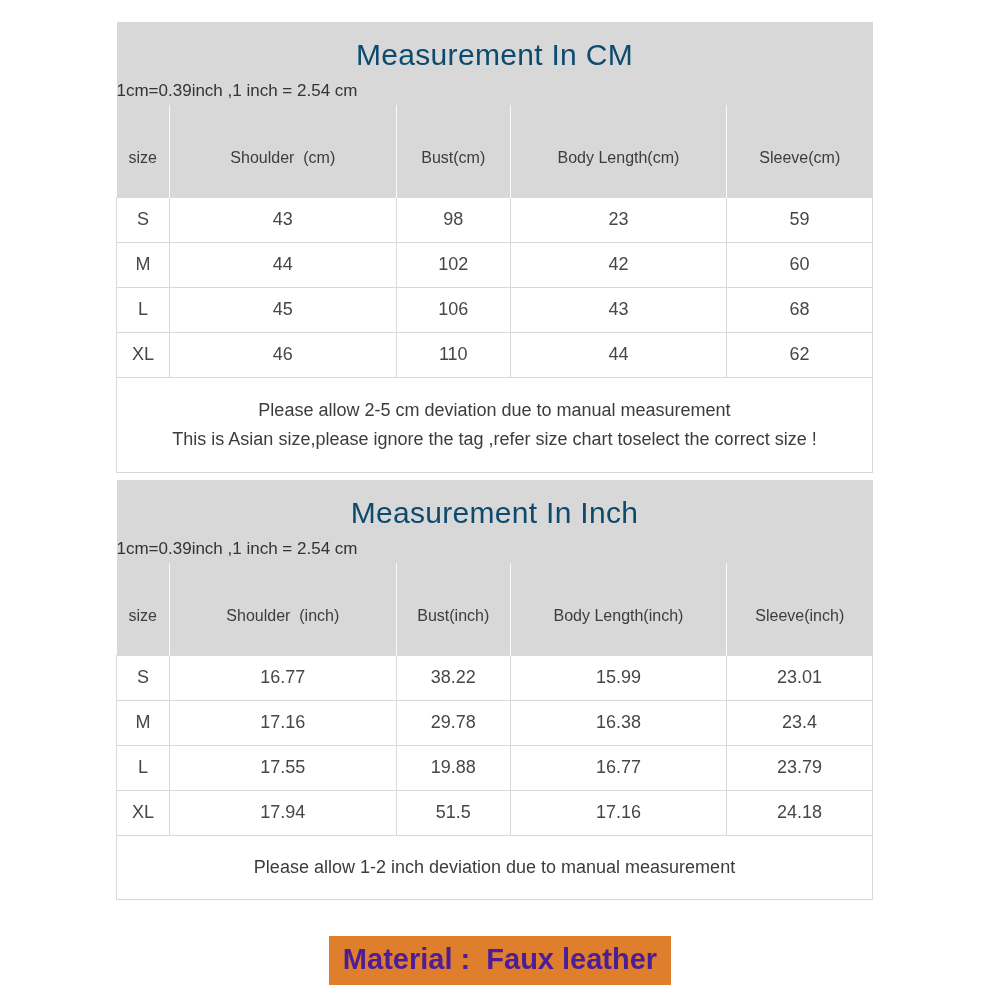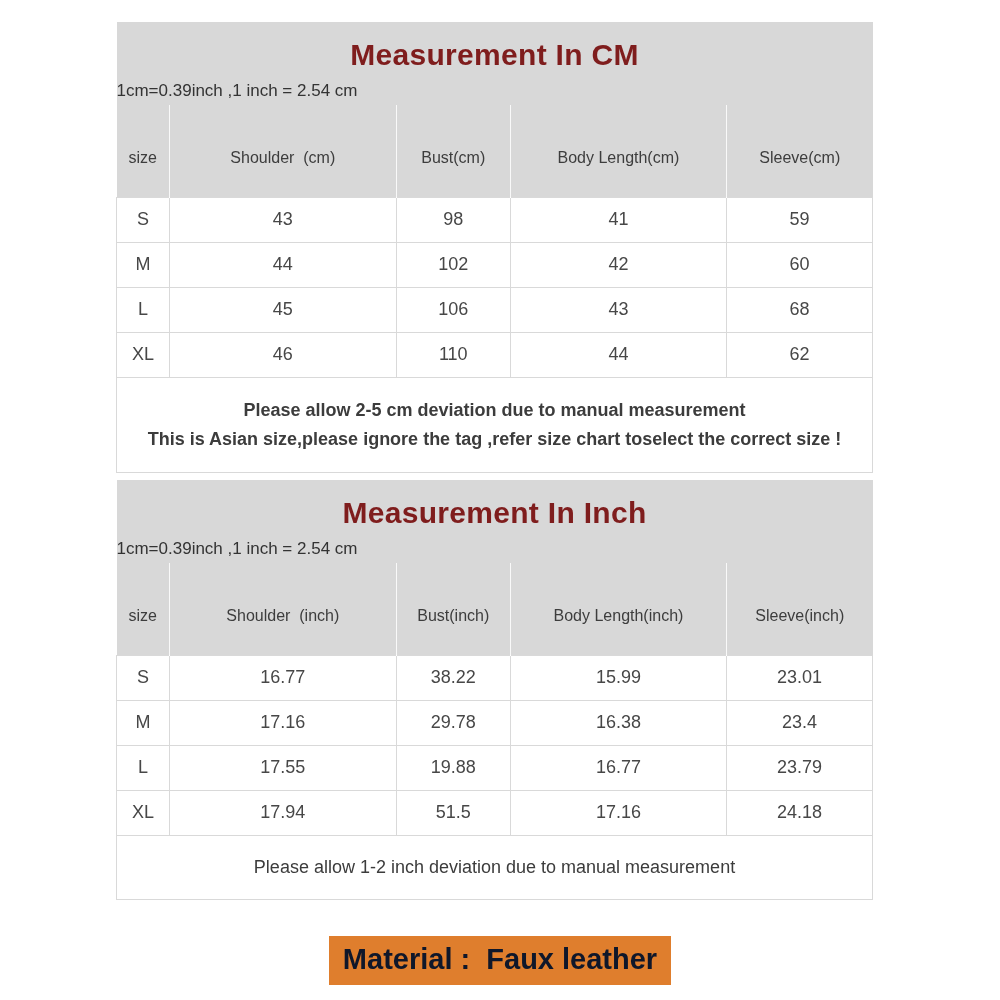--- a/index.html
+++ b/index.html
@@ -13,21 +13,21 @@
 
   .size-block { position: absolute; left: 116px; width: 757px; }
   #cm-block   { top: 22px; }
   #inch-block { top: 480px; }
 
   table.size-table { width: 100%; border-collapse: collapse; table-layout: fixed; }
 
   
   tr.title-row th {
     background: #d8d8d8;
-    font-size: 30px; font-weight: bold; color: #7f1d1d;
+    font-size: 30px; font-weight: normal; color: #0c4a6e;
     text-align: center; padding: 16px 0 2px 0; letter-spacing: 0.3px;
   }
   tr.subtitle-row th {
     background: #d8d8d8;
     font-size: 17px; font-weight: normal; color: #333333;
     text-align: left; padding: 7px 0 4px 0;
   }
   tr.header-row th {
     background: #d8d8d8;
     height: 92px;
@@ -48,33 +48,33 @@
     font-size: 18px; color: #474747;
   }
 
   
   tr.note-row td {
     background: #ffffff;
     border: 1px solid #d9d9d9;
     text-align: center; vertical-align: middle;
     font-size: 18px; color: #3c3c3c;
   }
-  #cm-block tr.note-row td { height: 95px; font-weight: bold; }
+  #cm-block tr.note-row td { height: 95px; }
   #inch-block tr.note-row td { height: 64px; }
   .note-line { line-height: 29px; }
 
   
   .material-wrap {
     position: absolute; left: 0; top: 936px; width: 1000px;
     text-align: center;
   }
   .material-label {
     display: inline-block;
     background: #df7e2d;
-    color: #0f172a;
+    color: #4c1d95;
     font-size: 29px; font-weight: bold;
     padding: 7px 14px 9px 14px;
     white-space: pre;
   }
 </style>
 </head>
 <body>
 
 <div class="sheet">
 
@@ -100,21 +100,21 @@
           <th>Bust(cm)</th>
           <th>Body Length(cm)</th>
           <th>Sleeve(cm)</th>
         </tr>
       </thead>
       <tbody>
         <tr class="data-row">
           <td>S</td>
           <td>43</td>
           <td>98</td>
-          <td>41</td>
+          <td>23</td>
           <td>59</td>
         </tr>
         <tr class="data-row">
           <td>M</td>
           <td>44</td>
           <td>102</td>
           <td>42</td>
           <td>60</td>
         </tr>
         <tr class="data-row">

